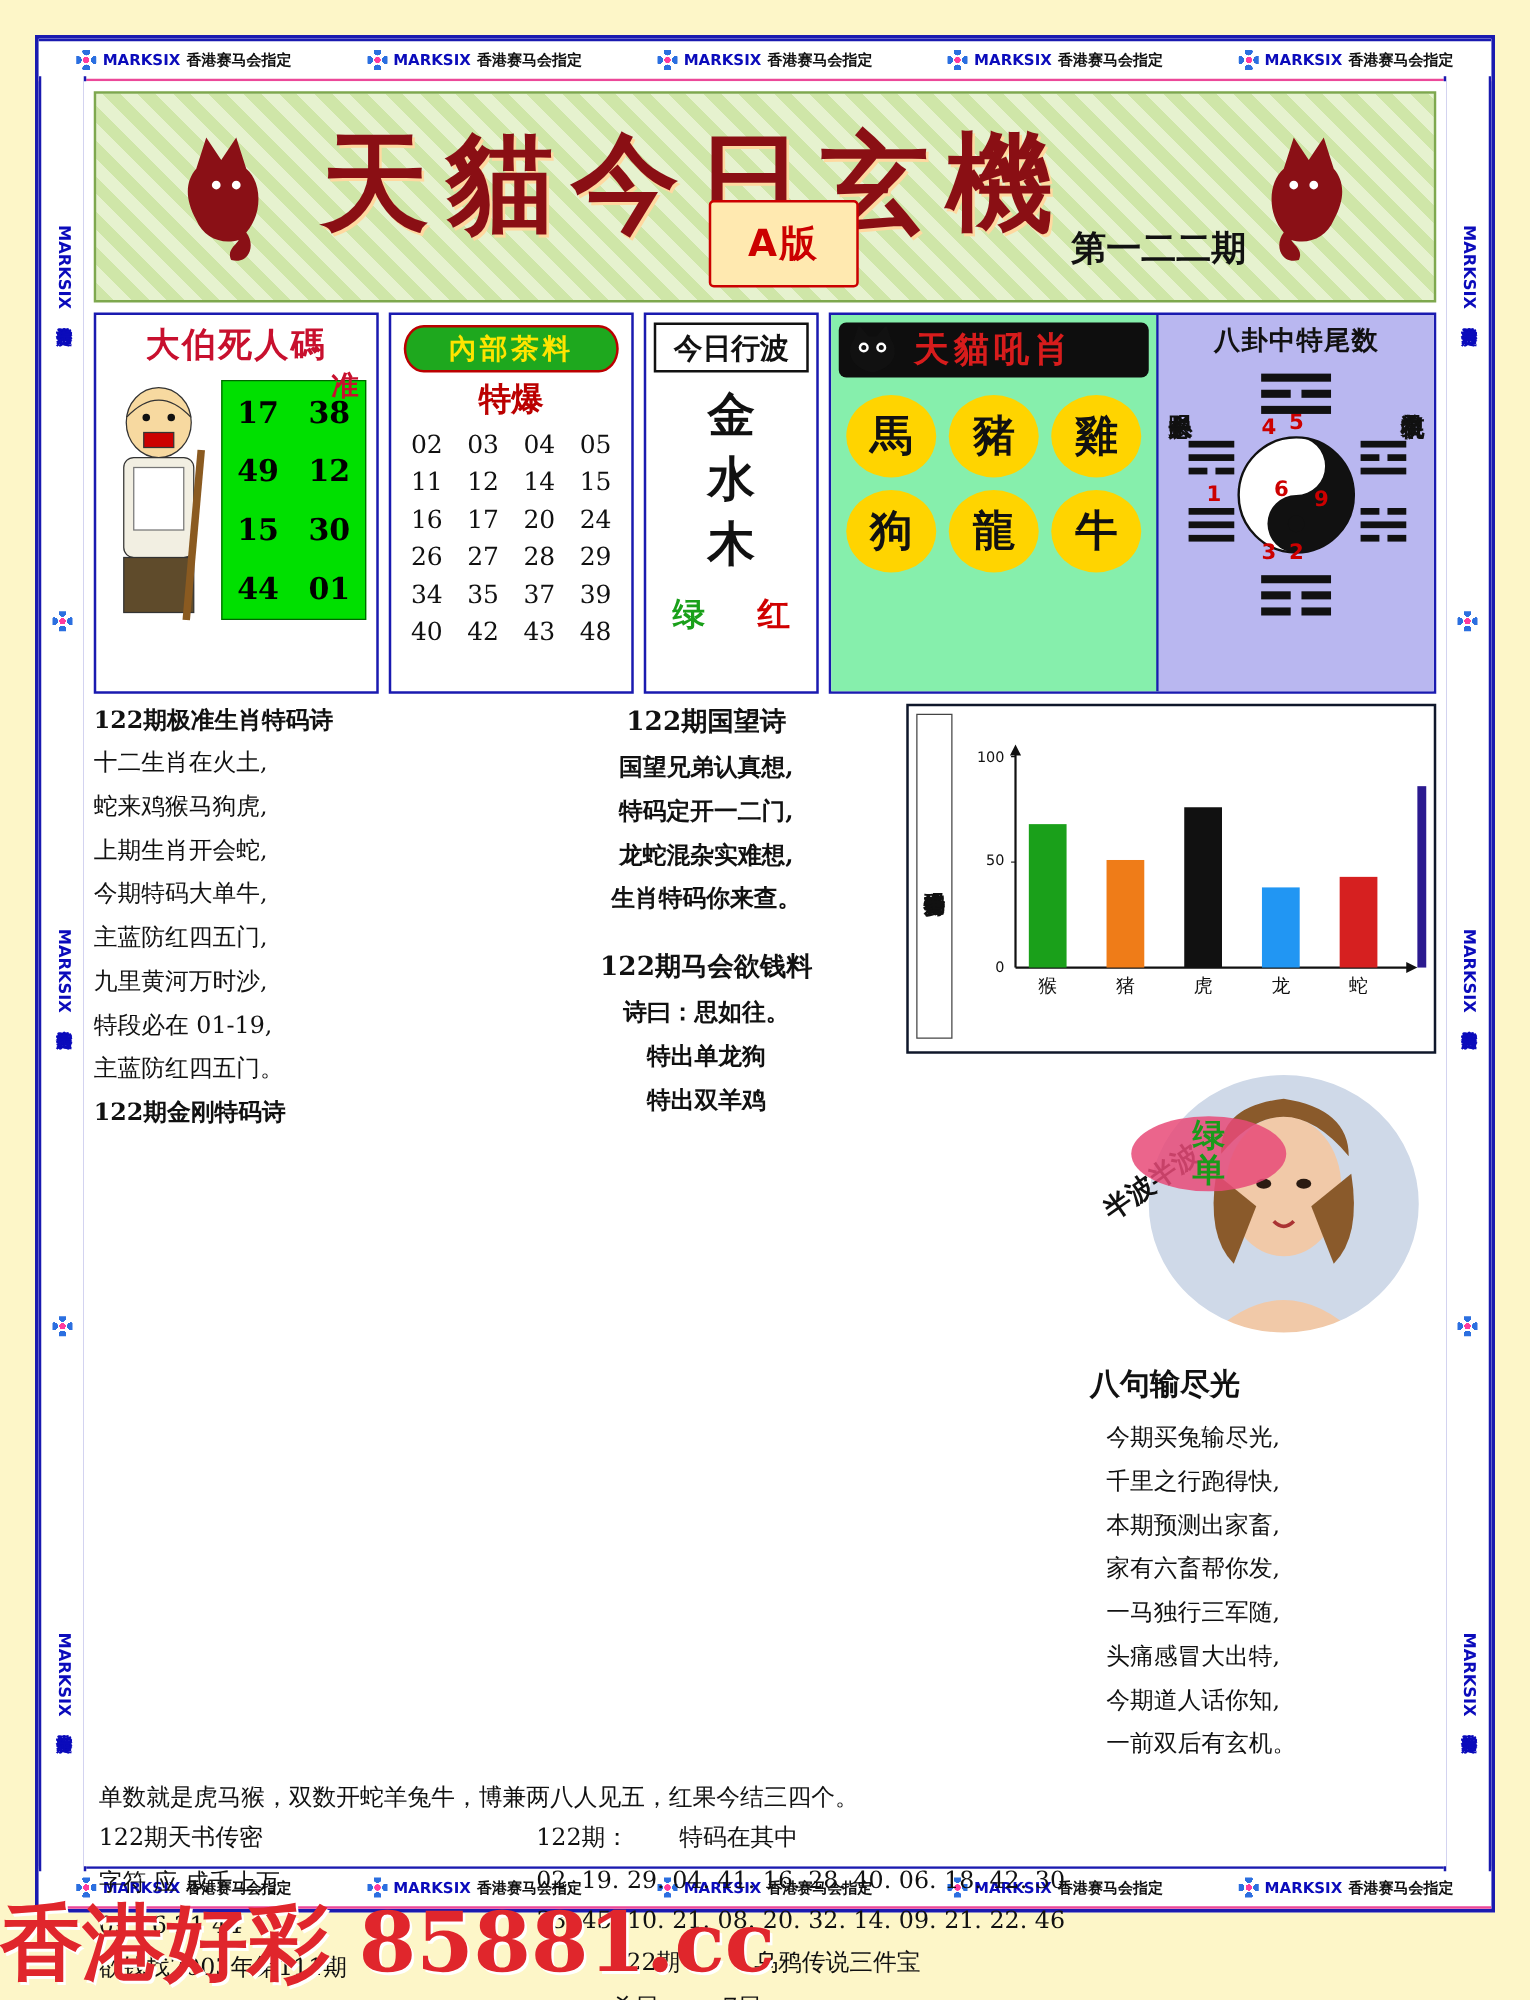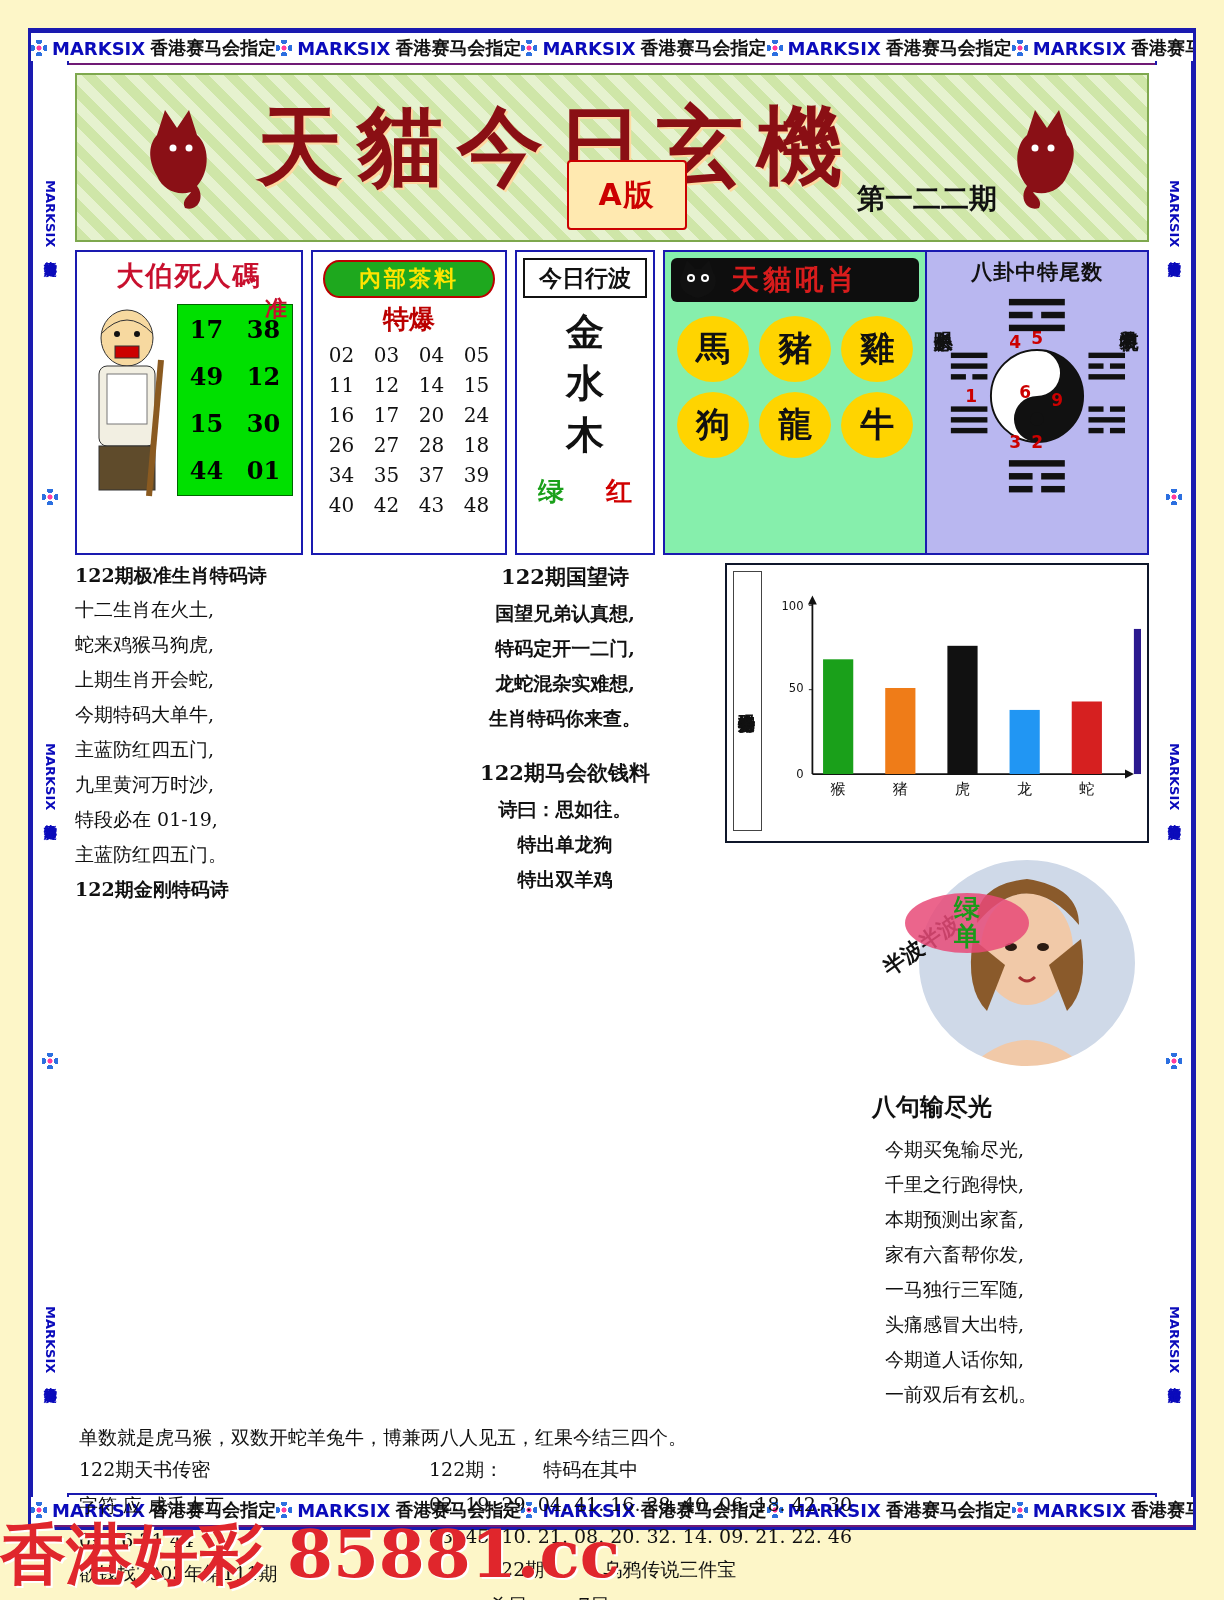--- a/index.html
+++ b/index.html
@@ -12,23 +12,23 @@
   .page{
     position:absolute;left:28px;top:28px;width:1168px;height:1502px;
     background:#ffffff;
     border:3px solid #1a1ab0;
     box-sizing:border-box;
   }
   
   .marquee{
     position:absolute;left:0;right:0;height:30px;
     background:#ffffff;
-    border-top:2px solid #1a1ab0;border-bottom:2px solid #701a75;
+    border-top:2px solid #1a1ab0;border-bottom:2px solid #ec4899;
     display:flex;align-items:center;justify-content:space-around;
-    font-size:18px;color:#111;white-space:nowrap;overflow:hidden;
+    font-size:12px;color:#111;white-space:nowrap;overflow:hidden;
   }
   .marquee.top{top:0;}
   .marquee.bottom{bottom:0;}
   .marquee .mitem{display:flex;align-items:center;gap:5px;font-weight:bold;}
   .flower{
     width:16px;height:16px;display:inline-block;position:relative;
     background:
       radial-gradient(circle at 50% 50%, #ff3b9e 0 22%, transparent 23%),
       radial-gradient(circle at 50% 8%, #2b6fe0 0 18%, transparent 19%),
       radial-gradient(circle at 92% 50%, #2b6fe0 0 18%, transparent 19%),
@@ -342,21 +342,21 @@
           <span>12</span>
           <span>14</span>
           <span>15</span>
           <span>16</span>
           <span>17</span>
           <span>20</span>
           <span>24</span>
           <span>26</span>
           <span>27</span>
           <span>28</span>
-          <span>18</span>
+          <span>29</span>
           <span>34</span>
           <span>35</span>
           <span>37</span>
           <span>39</span>
           <span>40</span>
           <span>42</span>
           <span>43</span>
           <span>48</span>
         </div>
       </div>

